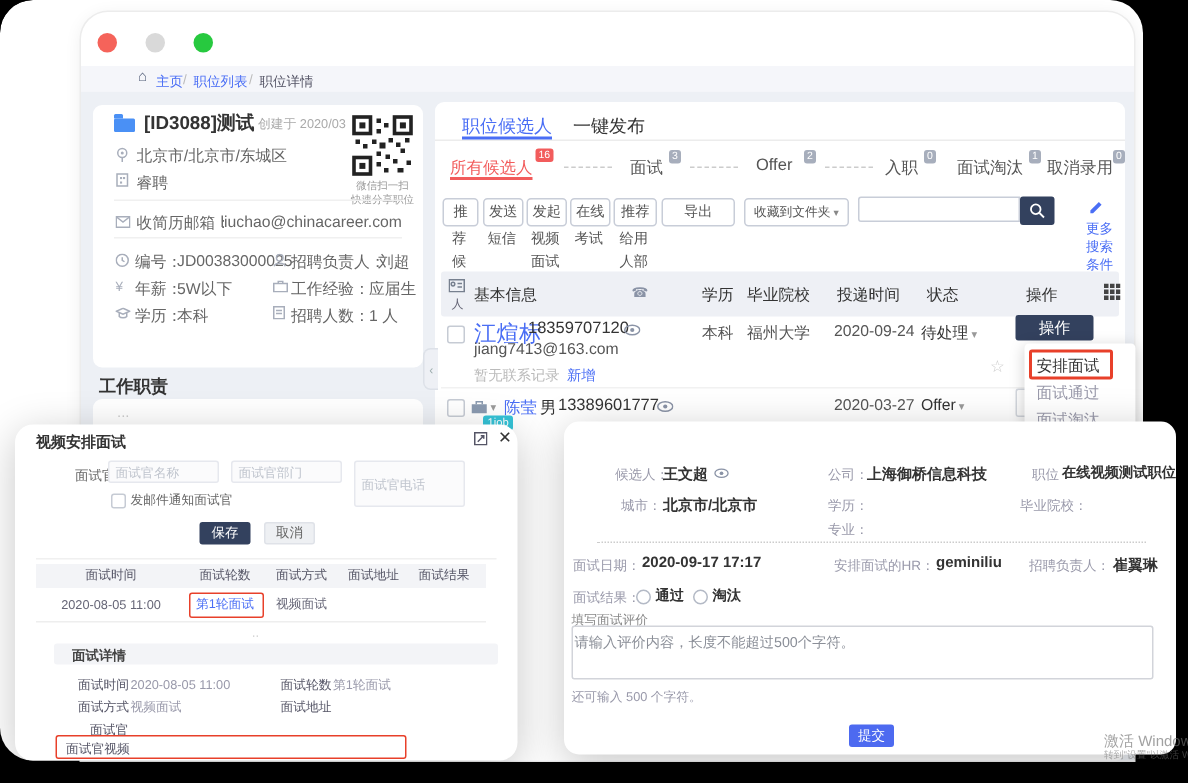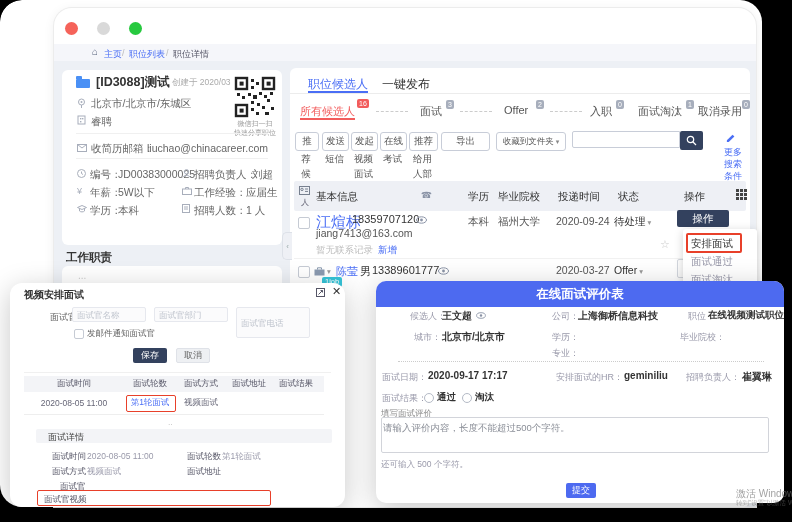--- a/index.html
+++ b/index.html
@@ -344,42 +344,39 @@
       <span class="mtd" style="width:100px;">2020-08-05 11:00</span>
       <span class="mtd" style="width:52px;color:#4a6ef5;">第1轮面试</span>
       <span class="mtd" style="width:50px;">视频面试</span>
       <span class="mtd" style="width:46px;"></span>
       <span class="mtd" style="width:48px;"></span>
     </div>
     <div class="abs annot" style="left:116px;top:112px;width:48px;height:15px;border-width:1.5px;"></div>
     <span class="abs" style="left:158px;top:138px;font-size:7px;color:#bbb;">··</span>
 
     <div class="abs" style="left:26px;top:146px;width:296px;height:14px;background:#f3f4f7;border-radius:2px;"></div>
-    <span class="abs" style="left:38px;top:148px;font-size:9px;font-weight:normal;color:#444;">面试详情</span>
+    <span class="abs" style="left:38px;top:148px;font-size:9px;font-weight:bold;color:#444;">面试详情</span>
 
     <span class="abs dlab" style="left:42px;top:168px;">面试时间</span>
     <span class="abs dval" style="left:77px;top:168px;">2020-08-05 11:00</span>
     <span class="abs dlab" style="left:177px;top:168px;">面试轮数</span>
     <span class="abs dval" style="left:212px;top:168px;">第1轮面试</span>
 
     <span class="abs dlab" style="left:42px;top:183px;">面试方式</span>
     <span class="abs dval" style="left:77px;top:183px;">视频面试</span>
     <span class="abs dlab" style="left:177px;top:183px;">面试地址</span>
 
     <span class="abs dlab" style="left:50px;top:198px;">面试官</span>
 
     <div class="abs annot" style="left:27px;top:207px;width:232px;height:14px;border-width:1.5px;"></div>
     <span class="abs dlab" style="left:34px;top:211px;">面试官视频</span>
 
   </div>
 
   <div class="abs modal" style="left:376px;top:281px;width:408px;height:222px;border-radius:10px;z-index:60;overflow:hidden;">
-    <div class="abs" style="left:0;top:0;width:408px;height:26px;background:#4d6af0;display:flex;align-items:center;justify-content:center;">
-      <span style="color:#fff;font-size:12.5px;font-weight:bold;">在线面试评价表</span>
-    </div>
 
     <span class="abs elab" style="left:34px;top:29px;">候选人：</span>
     <span class="abs eval" style="left:66px;top:28px;">王文超</span>
     <svg class="abs" style="left:100px;top:31px;" width="10" height="7" viewBox="0 0 11 8">
         <ellipse cx="5.5" cy="4" rx="5" ry="3.2" fill="none" stroke="#8a93a6"></ellipse>
         <circle cx="5.5" cy="4" r="1.4" fill="#8a93a6"></circle>
       </svg>
     <span class="abs elab" style="left:176px;top:29px;">公司：</span>
     <span class="abs eval" style="left:202px;top:28px;font-family:Liberation Mono, monospace;">上海御桥信息科技</span>
     <span class="abs elab" style="left:312px;top:29px;">职位：</span>

